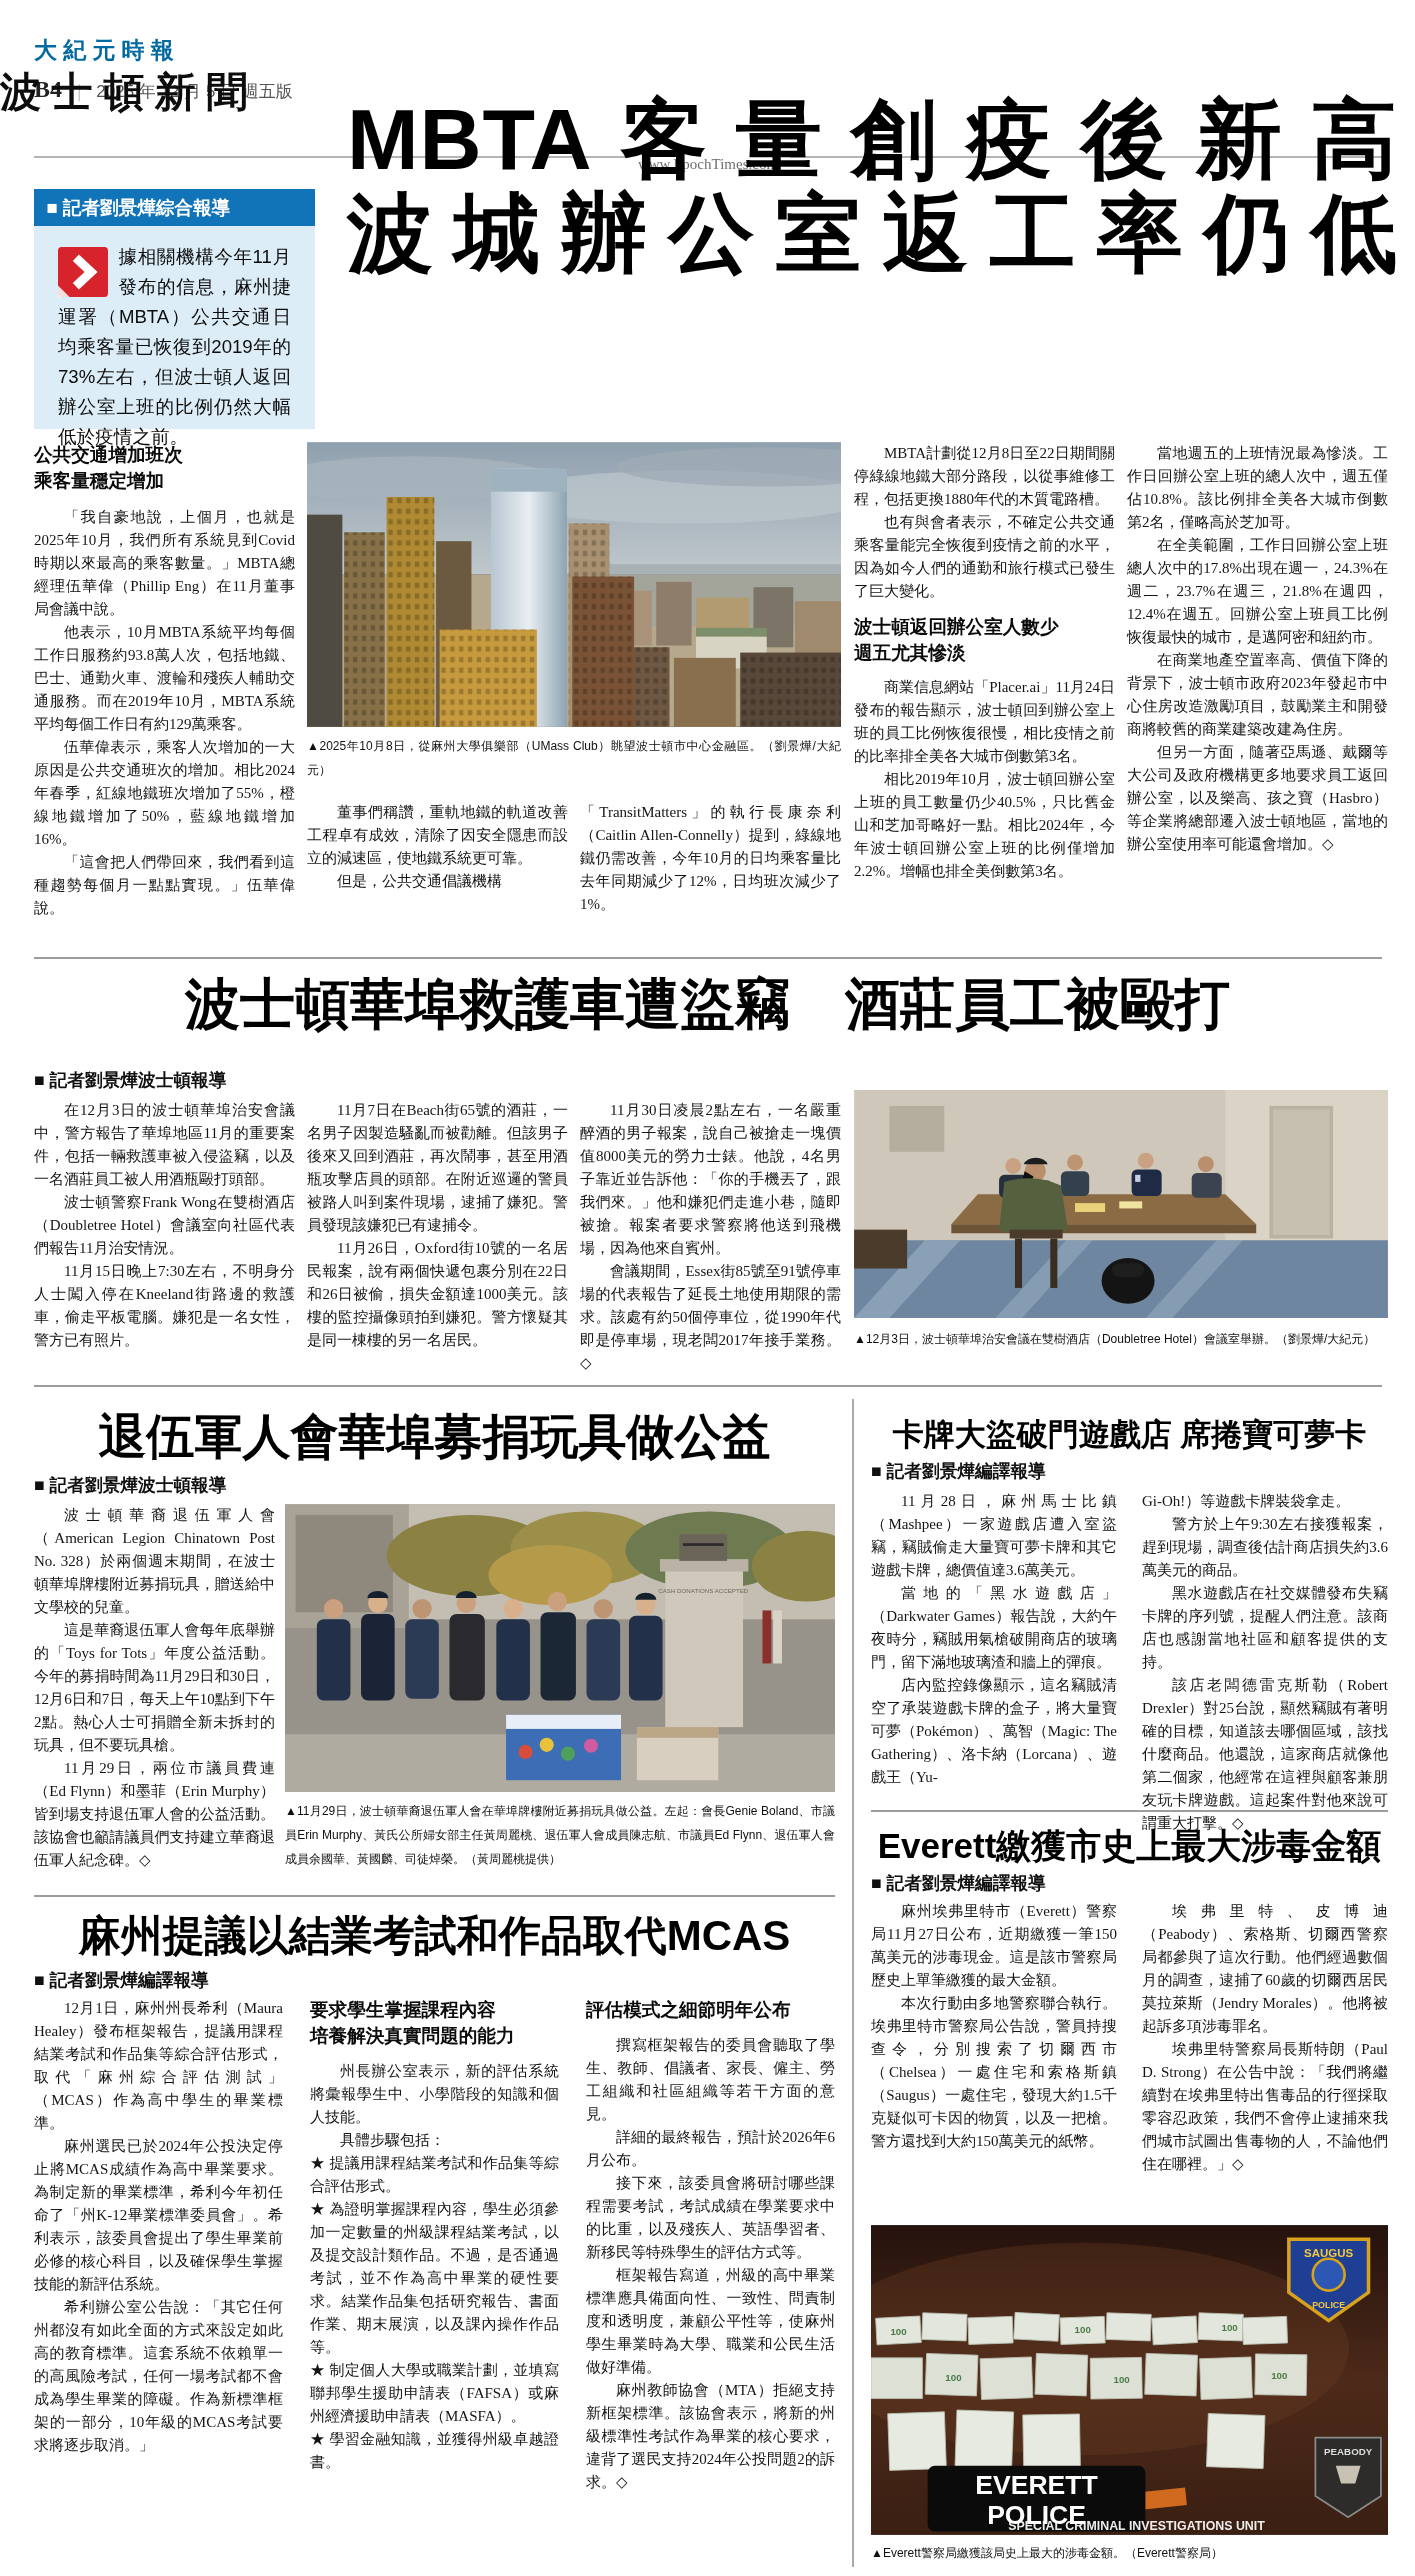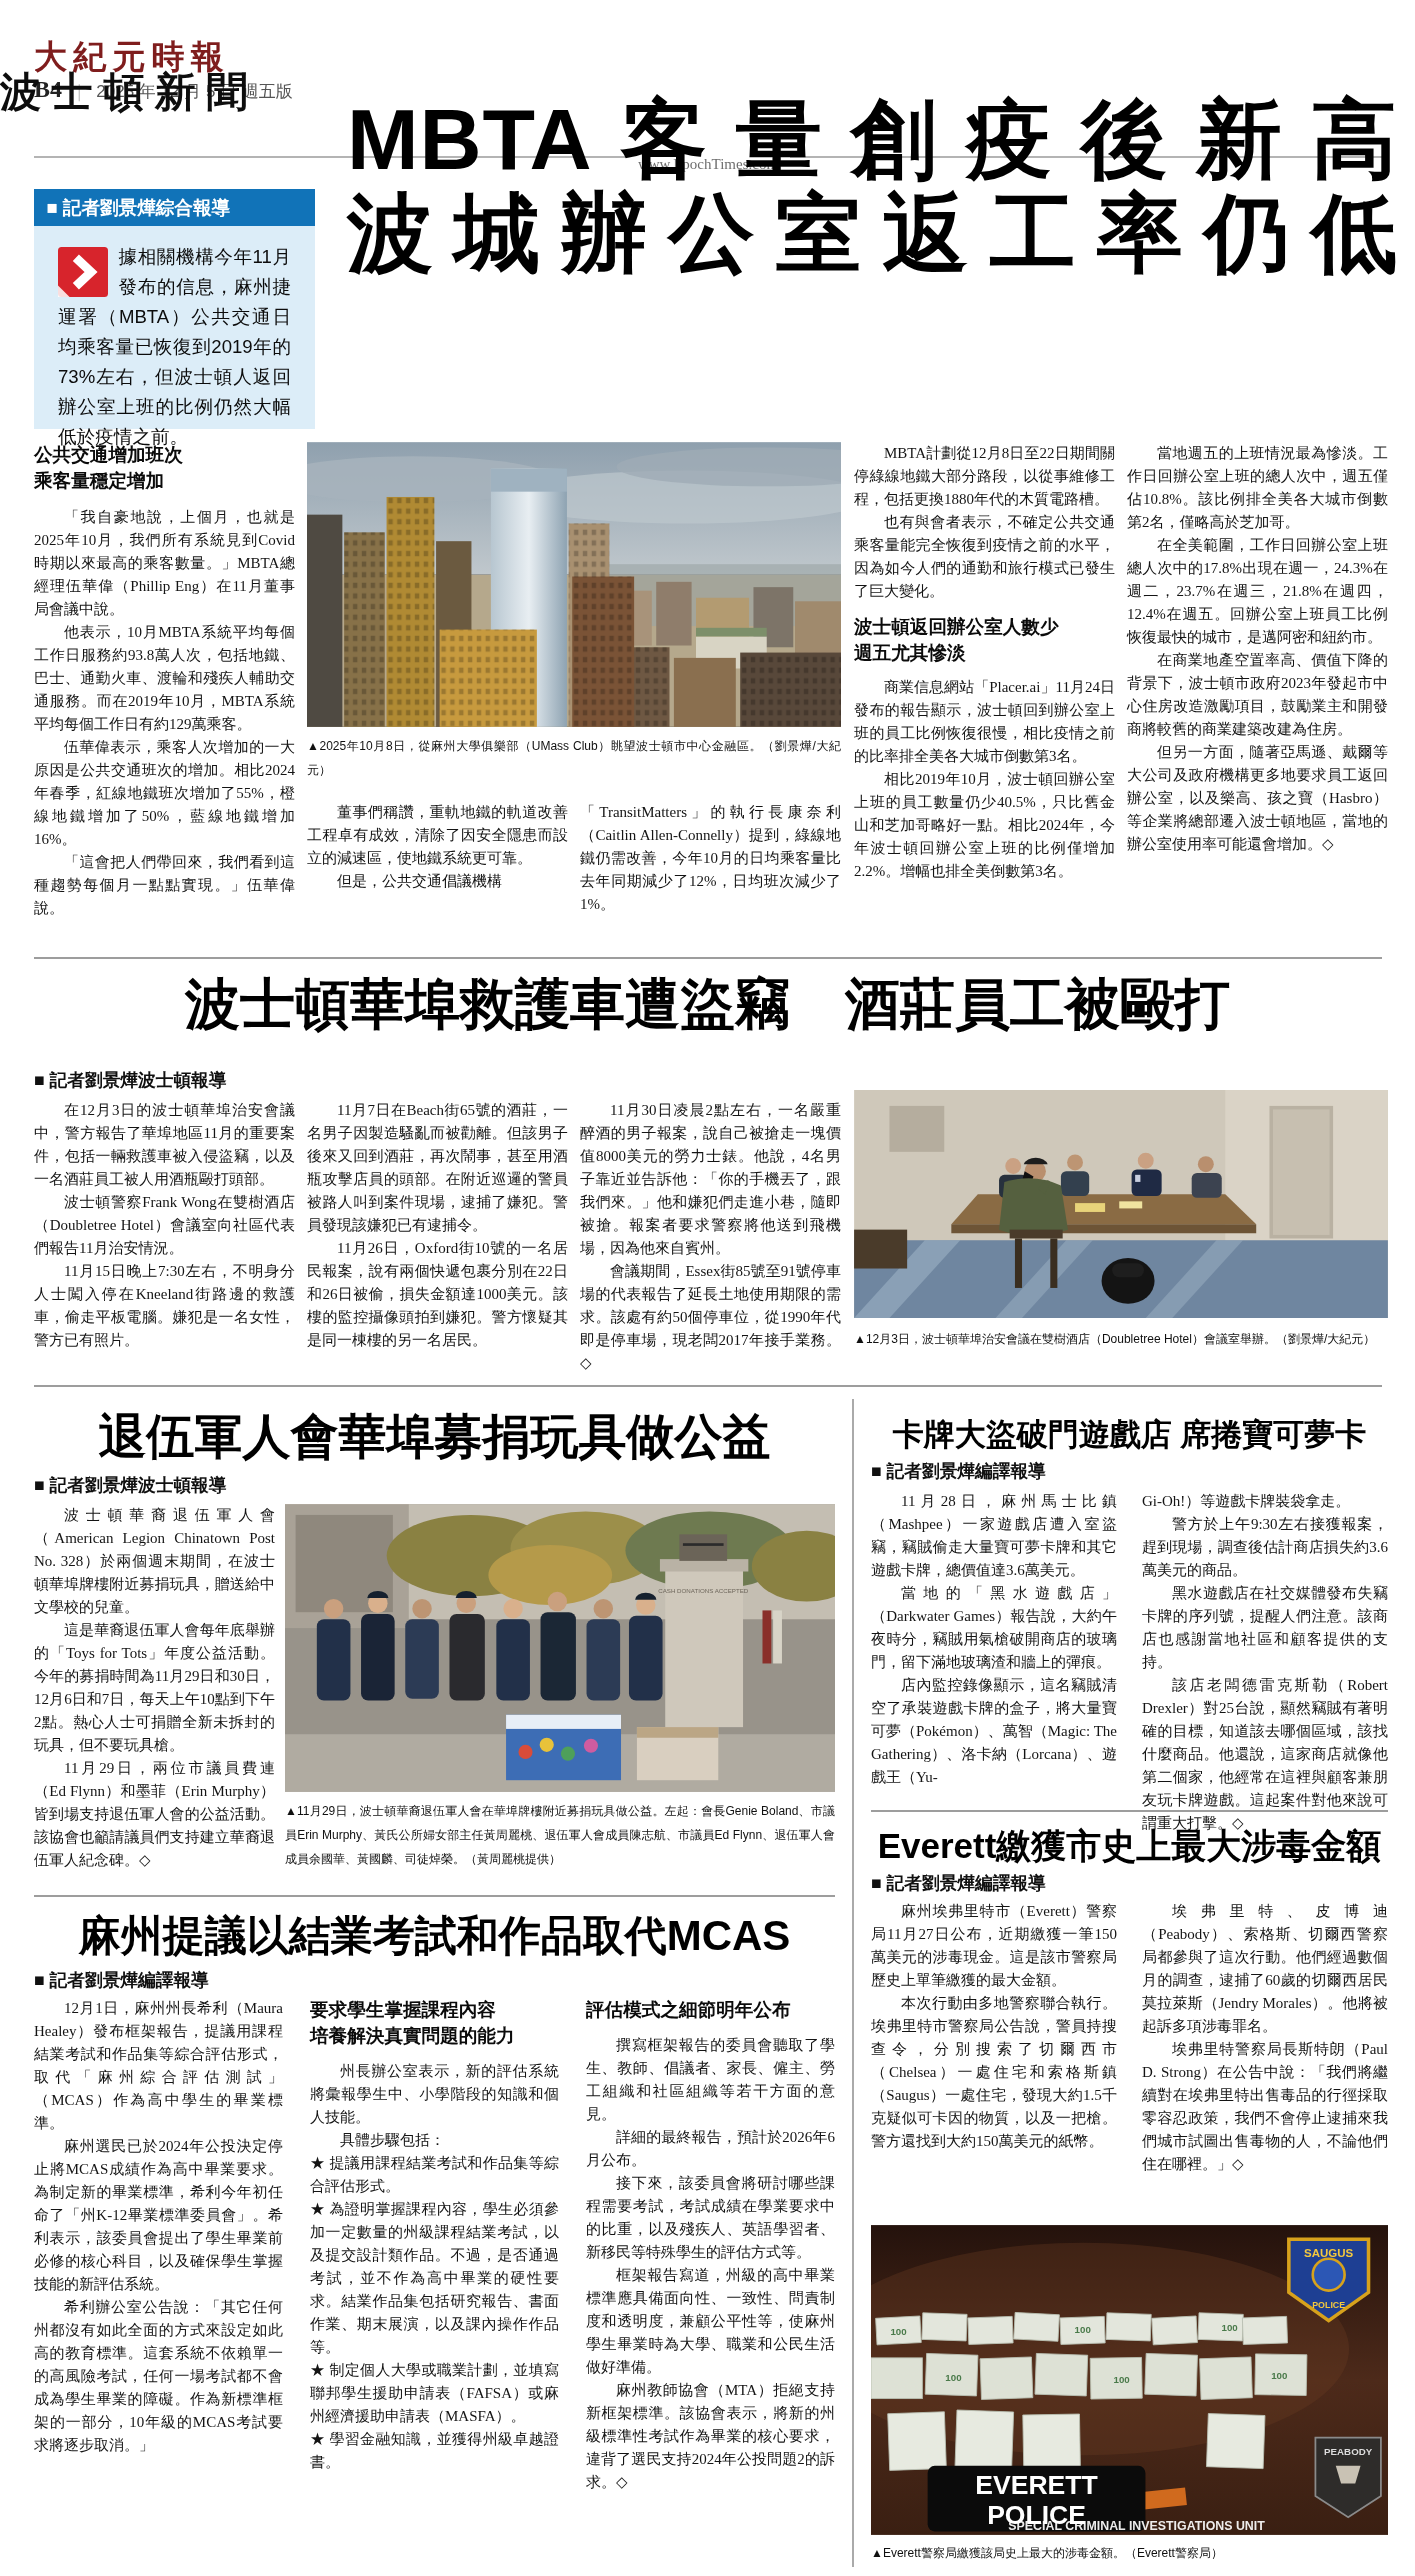--- a/index.html
+++ b/index.html
@@ -10,21 +10,21 @@
 .col p{font-size:15px;line-height:23px;text-align:justify;text-indent:2em;color:#141414}
 .col p.bullet{text-indent:0}
 .cont p:first-child{text-indent:0}
 .headline{font-family:"Liberation Sans","DejaVu Sans",sans-serif;font-weight:700;color:#000;text-align:center;white-space:nowrap}
 .h-main{font-size:86px;line-height:94px;text-align:justify;text-align-last:justify;white-space:normal;letter-spacing:0.9px}
 .byline{font-family:"Liberation Sans","DejaVu Sans",sans-serif;font-weight:700;font-size:17.7px;line-height:23px;color:#101010}
 .subhead{font-family:"Liberation Sans","DejaVu Sans",sans-serif;font-weight:700;font-size:18.6px;line-height:26px;color:#0b0b0b}
 .caption{font-family:"Liberation Sans","DejaVu Sans",sans-serif;font-size:12px;line-height:24px;color:#101010;text-align:justify;font-weight:500}
 .hr{background:#9d9d9d;height:1.8px}
 .vr{background:#aaa;width:1.8px}
-.logo{font-weight:700;font-size:33px;letter-spacing:6.2px;color:#7f1d1d}
+.logo{font-weight:700;font-size:23px;letter-spacing:6.2px;color:#0369a1}
 .pageline{font-size:17px;color:#555;font-family:"Liberation Sans",sans-serif}
 .pageline .pno{font-family:"Liberation Serif",serif;font-weight:700;font-size:24px;color:#222;margin-right:8.8px}
 .pageline .sep{color:#b5b5b5;margin-right:8.8px}
 .section-title{font-family:"Liberation Sans",sans-serif;font-weight:700;font-size:41px;letter-spacing:10.6px;color:#0d0d0d;text-align:left}
 .rule-row{display:flex;}
 .rule-row .ln{flex:1;height:1.8px;background:#b4b4b4}
 .rule-row .site{padding:0 12.4px;font-size:15px;color:#6e6e6e;font-family:"Liberation Serif",serif}
 .lead-bar{background:#1173b8;color:#fff;font-family:"Liberation Sans",sans-serif;font-weight:700;font-size:18.6px;line-height:37px;padding-left:12.4px}
 .lead-box{background:#dcedf8;padding:16px 24px;font-size:18.6px;line-height:30px;text-align:justify;color:#0c0c0c;font-family:"Liberation Sans",sans-serif}
 .lead-box .arr{float:left;margin:5.3px 10.6px 3.5px 0}

